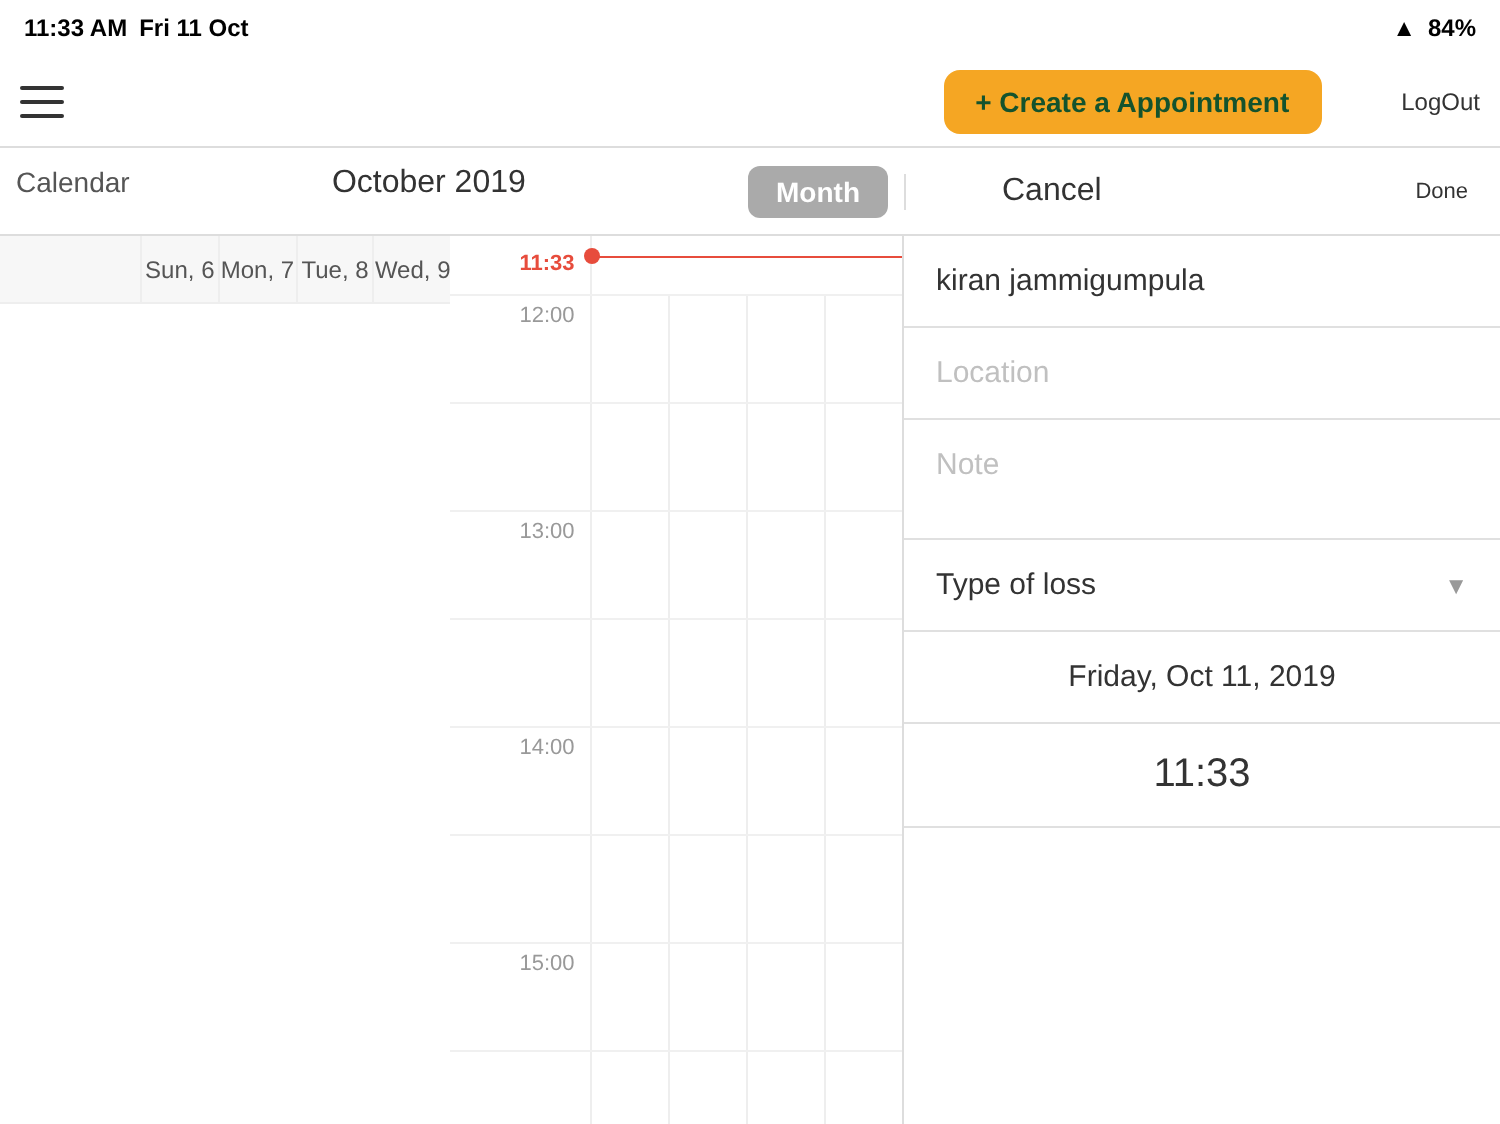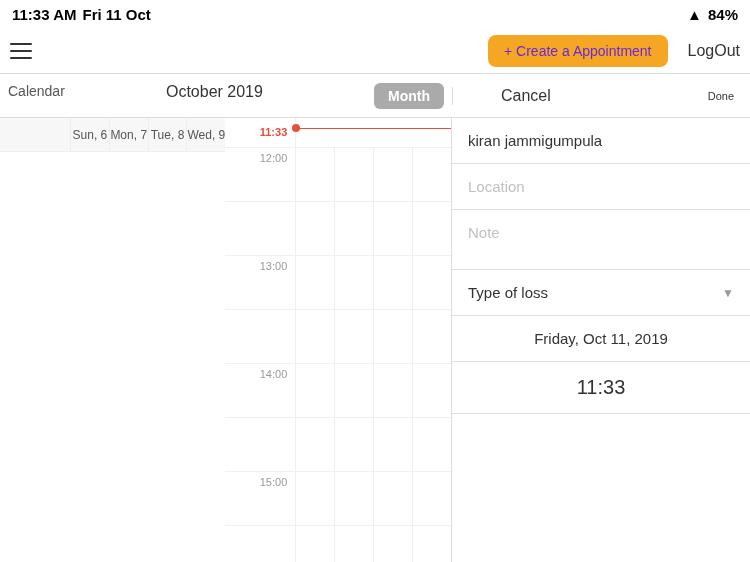--- a/index.html
+++ b/index.html
@@ -13,21 +13,21 @@
     }
 
     
     .status-bar {
       display: flex;
       justify-content: space-between;
       align-items: center;
       height: 28px;
       padding: 0 12px;
       background: #fff;
-      font-size: 15px;
+      font-size: 12px;
       font-weight: 600;
     }
     .status-bar-left { display: flex; align-items: center; gap: 6px; }
     .status-bar-right { display: flex; align-items: center; gap: 6px; }
 
     
     .top-bar {
       display: flex;
       align-items: center;
       justify-content: space-between;
@@ -39,36 +39,37 @@
     .hamburger-btn {
       width: 36px; height: 36px;
       display: flex; flex-direction: column; justify-content: center; gap: 5px;
       cursor: pointer;
     }
     .hamburger-btn span {
       display: block; width: 22px; height: 2px; background: #333; border-radius: 1px;
     }
     .create-btn {
       background: #f5a623;
-      color: #6d28d9;
+      color: #14532d;
       border: none;
       border-radius: 8px;
       padding: 8px 16px;
       font-size: 14px;
-      font-weight: 400;
-      cursor: pointer;
-      margin-right: 20px;
+      font-weight: 700;
+      cursor: pointer;
+      margin-right: 8px;
     }
     .logout-btn {
       background: none;
       border: none;
-      font-size: 16px;
+      font-size: 12px;
       color: #333;
       font-weight: 500;
       cursor: pointer;
+      margin-left: 32px;
     }
     .top-bar-right { display: flex; align-items: center; }
 
     
     .calendar-header {
       display: flex;
       align-items: center;
       height: 44px;
       background: #fff;
       border-bottom: 1px solid #ddd;

